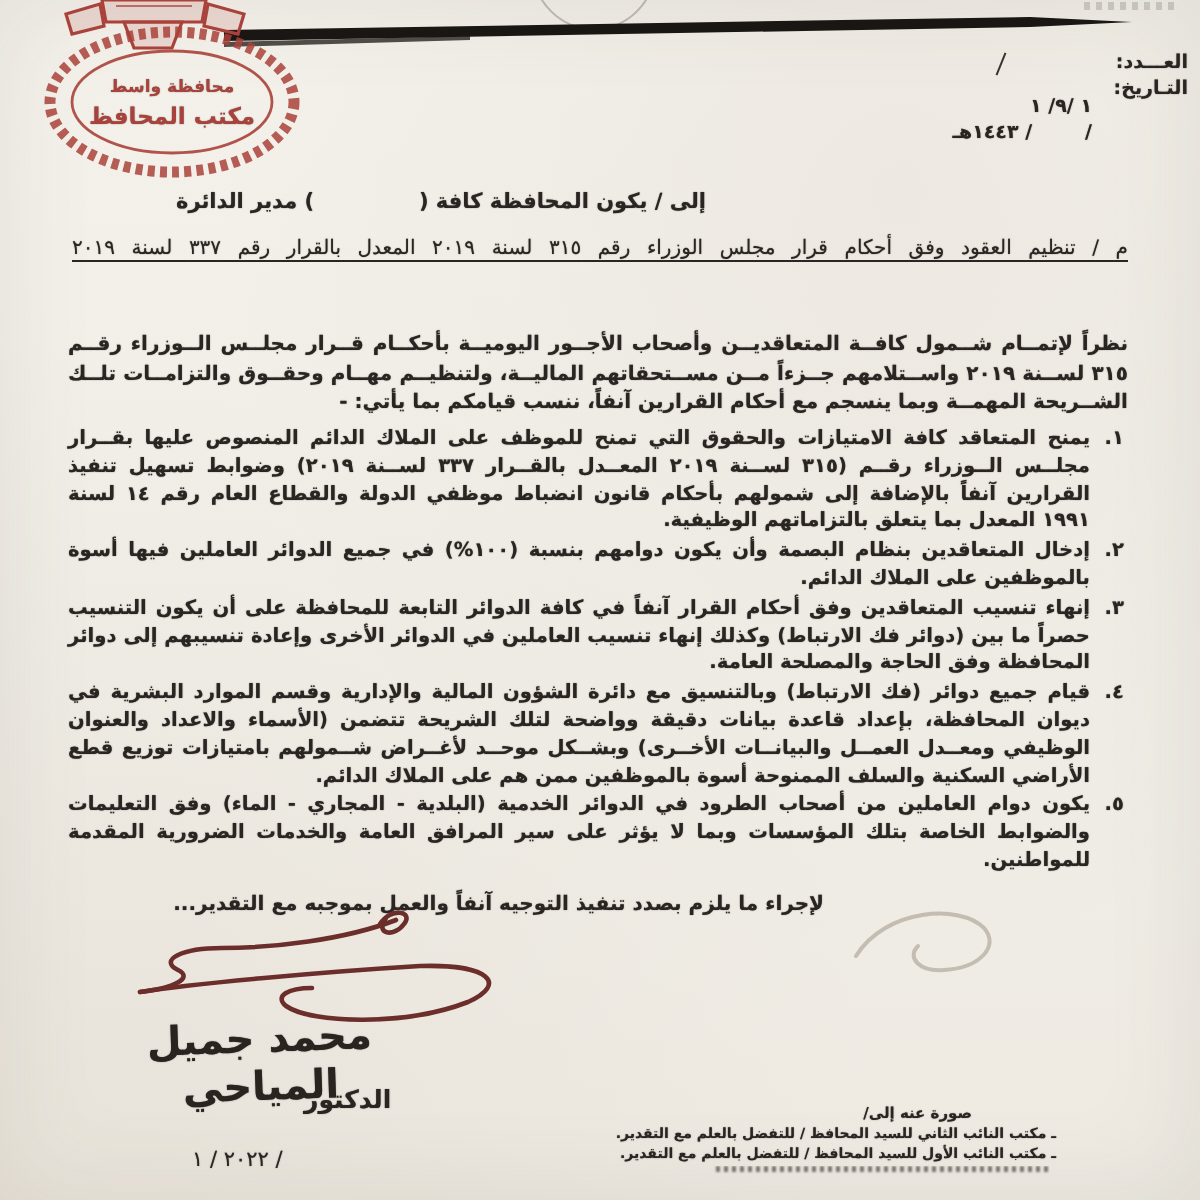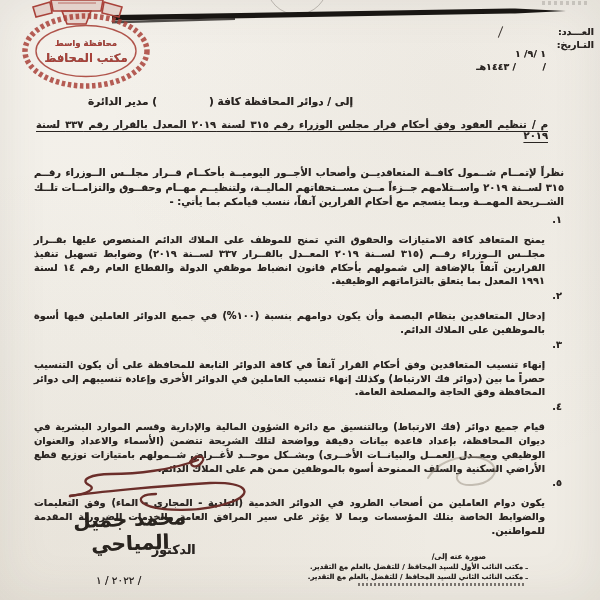--- a/index.html
+++ b/index.html
@@ -20,30 +20,30 @@
   .hdr .row{display:flex;align-items:center;height:13px;}
   .hdr .lbl{width:48px;flex:none;}
   .hdr .val{white-space:pre;margin-top:44px;}
   .hw-stroke{display:inline-block;width:0;height:12px;border-left:1.6px solid #3a332e;
     transform:rotate(22deg);margin:0 14px 0 0;}
   .row-greg{padding-right:64px;}
   
   .addr{top:95px;right:247px;left:88px;display:flex;justify-content:space-between;
     font-size:10.5px;font-weight:700;white-space:nowrap;}
   
-  .subject{top:119px;right:52px;left:36px;font-size:10px;font-weight:700;
+  .subject{top:119px;right:36px;left:36px;font-size:10px;font-weight:400;
     text-align:justify;text-align-last:justify;
     text-decoration:underline;text-underline-offset:3px;}
   .greeting{top:149px;right:80px;font-size:10.5px;font-weight:700;}
   .intro{top:166px;right:36px;left:34px;font-size:10px;line-height:14.5px;
     font-weight:700;text-align:justify;}
   .list{top:213px;right:38px;left:34px;font-size:9.8px;line-height:13.8px;font-weight:700;}
   .item{display:flex;margin-bottom:1px;}
   .item .num{width:17px;flex:none;}
-  .item .txt{flex:1;text-align:justify;margin-top:20px;}
+  .item .txt{flex:1;text-align:justify;}
   .closing{top:447px;right:188px;font-size:10px;font-weight:700;white-space:nowrap;}
   
   .sig-title{left:152px;top:494px;font-size:12.5px;font-weight:700;margin-top:48px;}
   .sig-name{left:44px;top:507px;width:172px;text-align:center;font-size:20px;font-weight:700;
     letter-spacing:-1px;transform:rotate(-2deg);color:#29241f;}
   .sig-pos{left:88px;top:551px;font-size:14.5px;font-weight:700;letter-spacing:.5px;}
   .sig-date{left:96px;top:574px;font-size:10.5px;font-weight:400;direction:ltr;}
   
   .cc{top:552px;right:72px;width:242px;font-size:7px;line-height:10px;font-weight:700;text-align:right;}
   .cc-title{font-size:7.5px;padding-right:42px;}
@@ -93,21 +93,21 @@
       <span class="val">١ /٩/ ١</span>
       <span class="hw-stroke"></span>
     </div>
     <div class="row">
       <span class="lbl">التـاريخ:</span>
       <span class="val">/        / ١٤٤٣هـ</span>
     </div>
   </div>
 
   <div class="abs addr">
-    <span>إلى / دوائر المحافظة كافة (</span>
+    <span>إلى / يكون المحافظة كافة (</span>
     <span>) مدير الدائرة</span>
   </div>
 
   <div class="abs subject">م / تنظيم العقود وفق أحكام قرار مجلس الوزراء رقم ٣١٥ لسنة ٢٠١٩ المعدل بالقرار رقم ٣٣٧ لسنة ٢٠١٩</div>
 
 
   <div class="abs intro">نظراً لإتمــام شــمول كافــة المتعاقديــن وأصحاب الأجــور اليوميــة بأحكــام قــرار مجلــس الــوزراء رقــم ٣١٥ لســنة ٢٠١٩ واســتلامهم جــزءاً مــن مســتحقاتهم الماليــة، ولتنظيــم مهــام وحقــوق والتزامــات تلــك الشــريحة المهمــة وبما ينسجم مع أحكام القرارين آنفاً، ننسب قيامكم بما يأتي: -</div>
 
   <div class="abs list">
     <div class="item">
@@ -125,39 +125,40 @@
     <div class="item">
       <span class="num">٤.</span>
       <div class="txt">قيام جميع دوائر (فك الارتباط) وبالتنسيق مع دائرة الشؤون المالية والإدارية وقسم الموارد البشرية في ديوان المحافظة، بإعداد قاعدة بيانات دقيقة وواضحة لتلك الشريحة تتضمن (الأسماء والاعداد والعنوان الوظيفي ومعــدل العمــل والبيانــات الأخــرى) وبشــكل موحــد لأغــراض شــمولهم بامتيازات توزيع قطع الأراضي السكنية والسلف الممنوحة أسوة بالموظفين ممن هم على الملاك الدائم.</div>
     </div>
     <div class="item">
       <span class="num">٥.</span>
       <div class="txt">يكون دوام العاملين من أصحاب الطرود في الدوائر الخدمية (البلدية - المجاري - الماء) وفق التعليمات والضوابط الخاصة بتلك المؤسسات وبما لا يؤثر على سير المرافق العامة والخدمات الضرورية المقدمة للمواطنين.</div>
     </div>
   </div>
 
+  <div class="abs closing">لإجراء ما يلزم بصدد تنفيذ التوجيه آنفاً والعمل بموجبه مع التقدير...</div>
 
   <svg class="abs" style="left:418px;top:446px;" width="96" height="52">
     <path d="M 10 32 C 25 8 62 6 74 18 C 82 27 72 38 54 39 C 42 40 35 33 41 27" fill="none" stroke="rgba(152,142,128,0.5)" stroke-width="2" stroke-linecap="round"></path>
   </svg>
 
   <svg class="abs" style="left:40px;top:448px;" width="220" height="76">
     <g fill="none" stroke="#6b2e2a" stroke-width="2.3" stroke-linecap="round" stroke-linejoin="round">
       <path d="M 150 14 c 6 -9 17 -6 12 0 c -5 7 -15 5 -9 -3"></path>
       <path d="M 158 12 C 132 22 96 26 71 26 C 51 26 39 32 49 37 C 57 41 47 46 30 48"></path>
       <path d="M 30 48 C 55 44 120 38 170 35 C 205 34 214 44 194 53 C 163 65 116 64 103 55 C 97 50 104 46 116 46"></path>
     </g>
   </svg>
 
   <div class="abs sig-title">الدكتور</div>
   <div class="abs sig-name">محمد جميل المياحي</div>
   <div class="abs sig-date">٢٠٢٢ / ١ /</div>
 
   <div class="abs cc">
     <div class="cc-title">صورة عنه إلى/</div>
+    <div class="cc-item">ـ مكتب النائب الثاني للسيد المحافظ / للتفضل بالعلم مع التقدير.</div>
     <div class="cc-item">ـ مكتب النائب الأول للسيد المحافظ / للتفضل بالعلم مع التقدير.</div>
-    <div class="cc-item">ـ مكتب النائب الثاني للسيد المحافظ / للتفضل بالعلم مع التقدير.</div>
     <div class="cc-clip">
       <div class="streak"></div>
     </div>
   </div>
 
 </div>
 
 </body></html>

